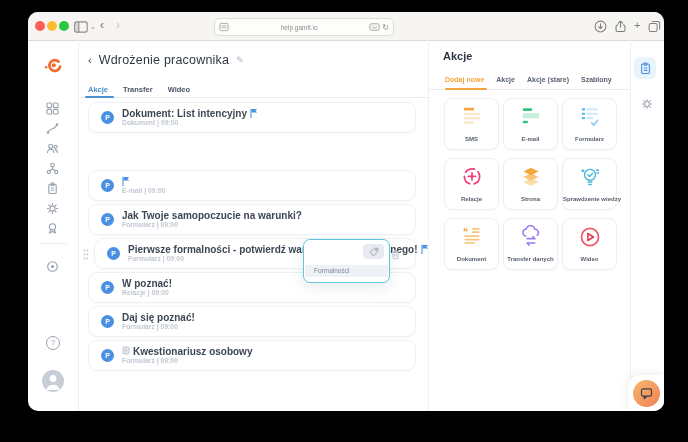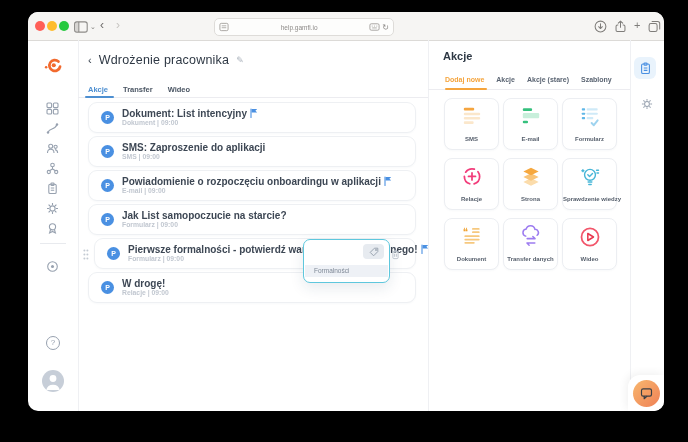--- a/index.html
+++ b/index.html
@@ -209,42 +209,34 @@
     <span class="acav">P</span>
     <span class="acttl">
         <span>Dokument: List intencyjny</span>
         <span><svg width="8" height="10" viewBox="0 0 8 10">
             <path d="M1 1v8.4" stroke="#4a90e2" stroke-width="1.1" stroke-linecap="round"></path>
             <path d="M1.6 1h5.6L5.4 2.8l1.8 1.8H1.6z" fill="#4a90e2"></path>
           </svg></span>
       </span>
     <span class="acmeta">Dokument | 09:00</span>
   </div>
-  <div class="acard" style="top:124px">
-    <span class="acav">P</span>
-    <span class="acttl">
-        <span>SMS: Zaproszenie do aplikacji</span>
-      </span>
-    <span class="acmeta">SMS | 09:00</span>
-  </div>
   <div class="acard" style="top:158px">
     <span class="acav">P</span>
     <span class="acttl">
-        <span>Powiadomienie o rozpoczęciu onboardingu w aplikacji</span>
         <span><svg width="8" height="10" viewBox="0 0 8 10">
             <path d="M1 1v8.4" stroke="#4a90e2" stroke-width="1.1" stroke-linecap="round"></path>
             <path d="M1.6 1h5.6L5.4 2.8l1.8 1.8H1.6z" fill="#4a90e2"></path>
           </svg></span>
       </span>
     <span class="acmeta">E-mail | 09:00</span>
   </div>
   <div class="acard" style="top:192px">
     <span class="acav">P</span>
     <span class="acttl">
-        <span>Jak List samopoczucie na starcie?</span>
+        <span>Jak Twoje samopoczucie na warunki?</span>
       </span>
     <span class="acmeta">Formularz | 09:00</span>
   </div>
 
   <span class="abs" style="left:55px;top:234px">
     <svg width="6" height="11" viewBox="0 0 6 11">
         <g fill="#c3cad3">
           <circle cx="1.4" cy="1.5" r="1"></circle>
           <circle cx="4.4" cy="1.5" r="1"></circle>
           <circle cx="1.4" cy="5.5" r="1"></circle>
@@ -278,23 +270,41 @@
           <path d="M1.2 5.4 5.4 1.2h3.4v3.4L4.6 8.8z" fill="none" stroke="#9aa4b0" stroke-width="1"></path>
           <circle cx="7" cy="3" r=".9" fill="#9aa4b0"></circle>
         </svg>
     </span>
     <div class="poprow">Formalności</div>
   </div>
 
   <div class="acard" style="top:260px">
     <span class="acav">P</span>
     <span class="acttl">
-        <span>W drogę!</span>
+        <span>W poznać!</span>
       </span>
     <span class="acmeta">Relacje | 09:00</span>
+  </div>
+  <div class="acard" style="top:294px">
+    <span class="acav">P</span>
+    <span class="acttl">
+        <span>Daj się poznać!</span>
+      </span>
+    <span class="acmeta">Formularz | 09:00</span>
+  </div>
+  <div class="acard" style="top:328px">
+    <span class="acav">P</span>
+    <span class="acttl">
+        <span><svg width="8" height="9" viewBox="0 0 8 9">
+            <rect x="1" y="1" width="6" height="7" rx="1" fill="#eef1f5" stroke="#aeb6c2" stroke-width=".8"></rect>
+            <path d="M2.5 3h3M2.5 4.5h3M2.5 6h2" stroke="#aeb6c2" stroke-width=".7"></path>
+          </svg></span>
+        <span>Kwestionariusz osobowy</span>
+      </span>
+    <span class="acmeta">Formularz | 09:00</span>
   </div>
 
   <div class="vline" style="left:400px"></div>
   <div class="ptitle">Akcje</div>
   <div class="ptabs">
     <span class="on">Dodaj nowe</span>
     <span>Akcje</span>
     <span>Akcje (stare)</span>
     <span>Szablony</span>
   </div>

